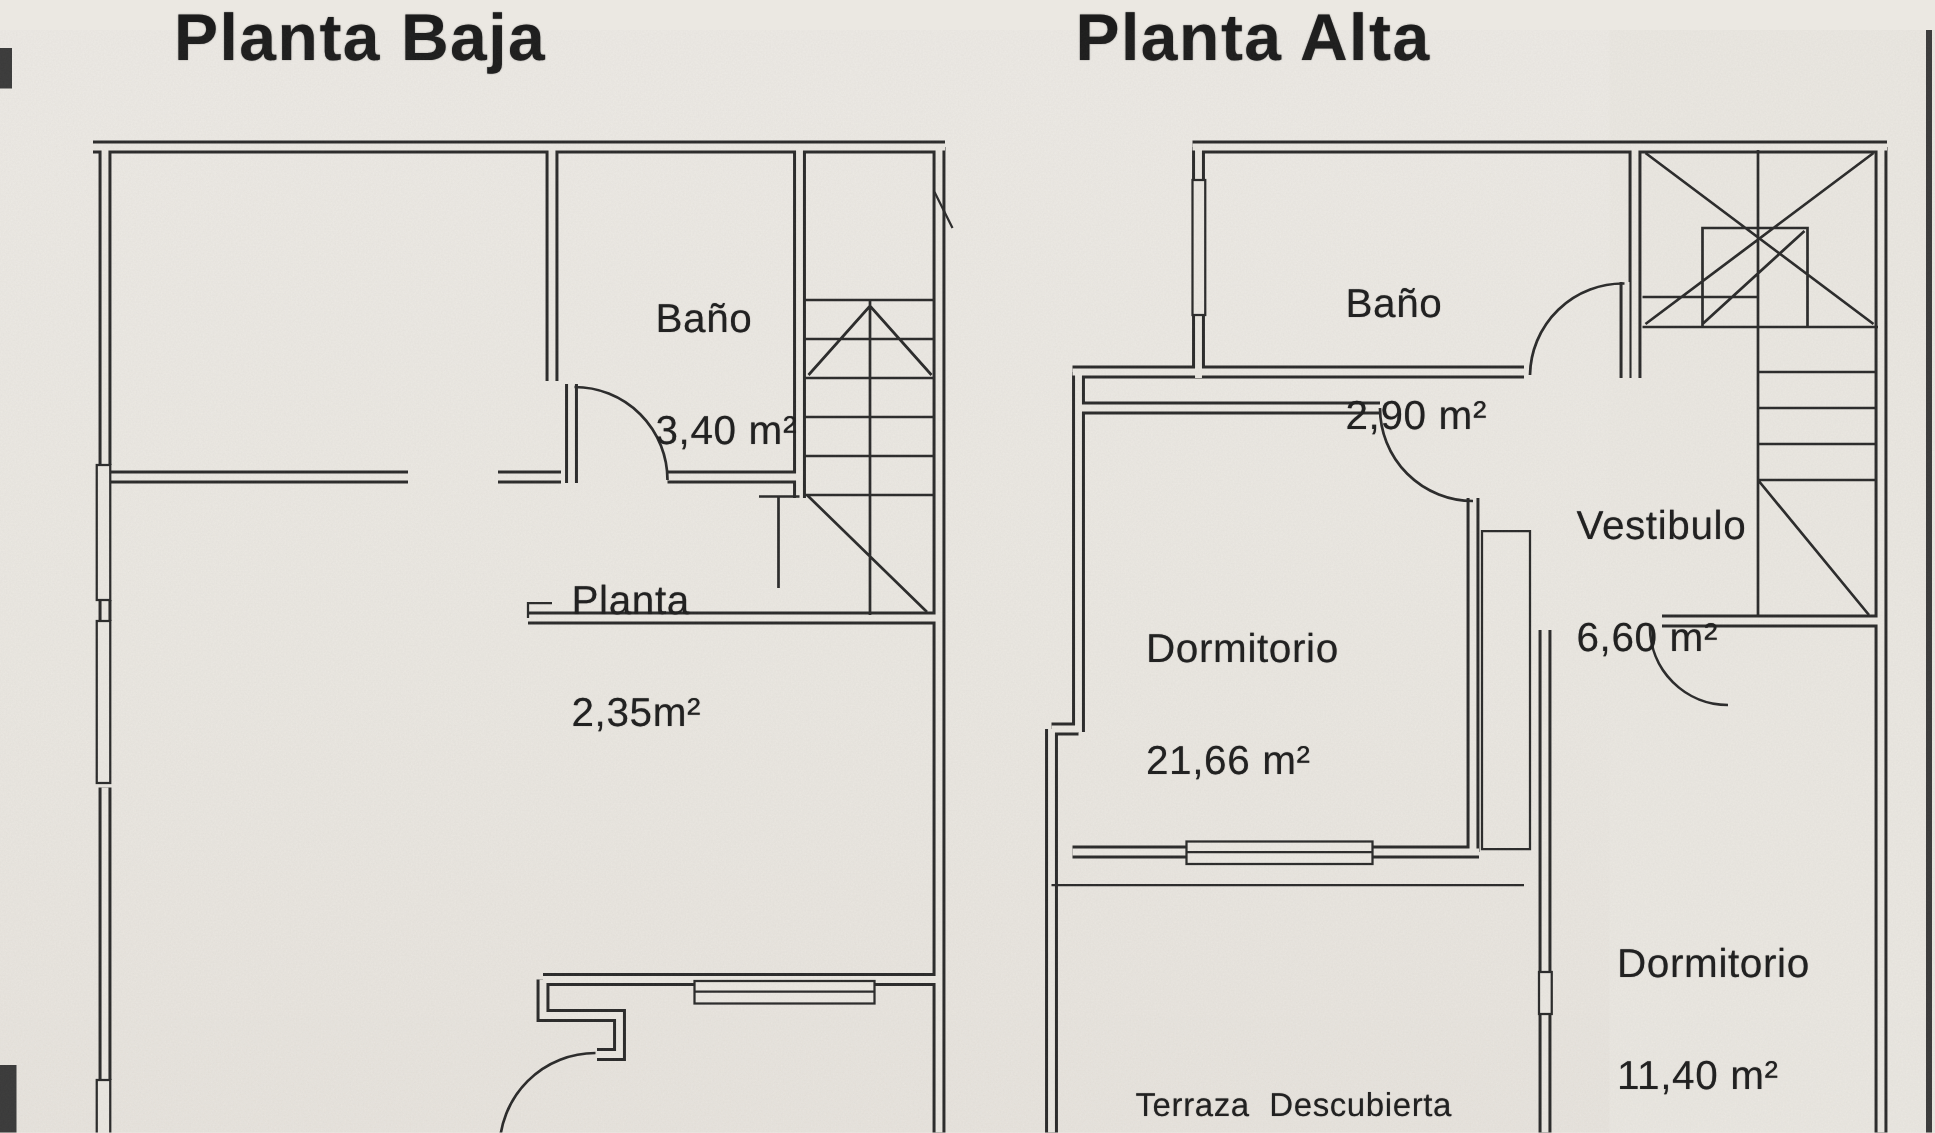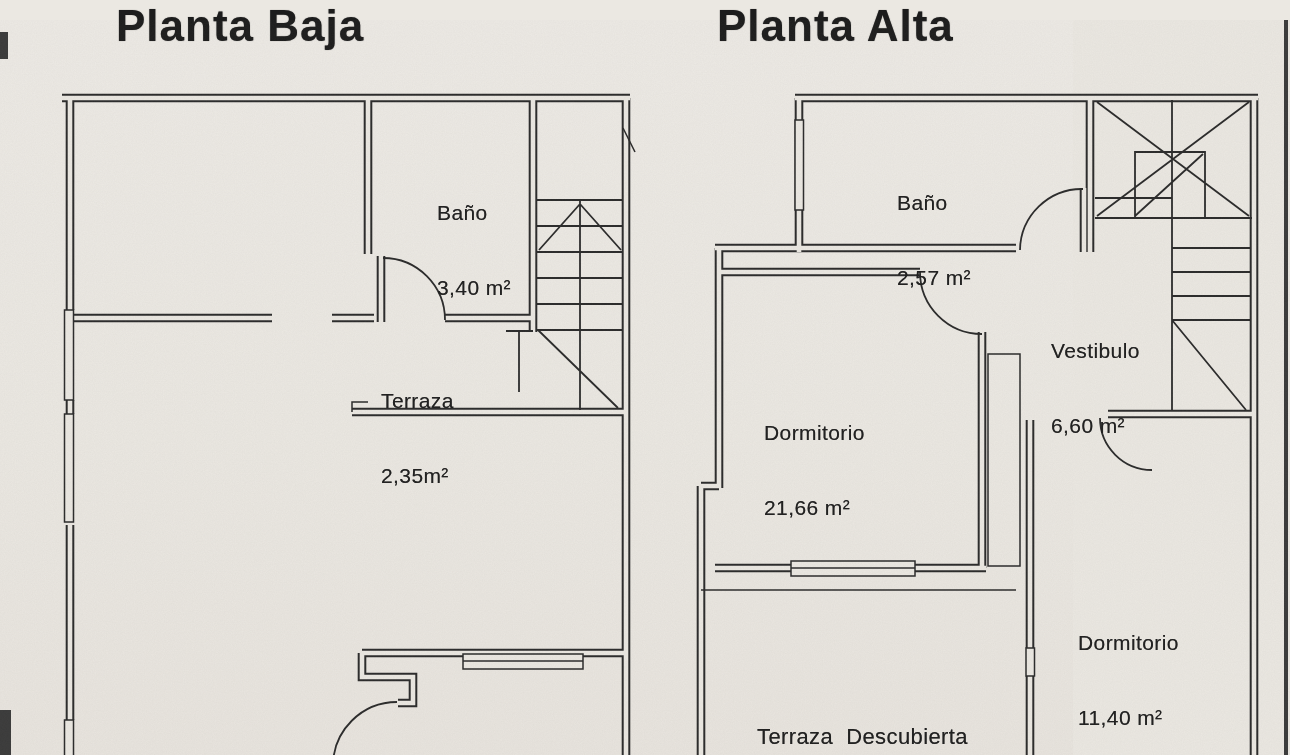--- a/index.html
+++ b/index.html
@@ -23,21 +23,21 @@
   .winRect{fill:var(--paper,#ebe8e2);stroke:var(--ink,#2a2a2a);stroke-width:1.5;}
   .solid{fill:var(--ink,#2a2a2a);stroke:none;}
   .artifact{fill:#3a3a3a;stroke:none;}
   .plan-title{
     position:absolute;top:-19px;
     font-size:44px;font-weight:600;letter-spacing:1px;color:#1c1c1c;
     text-shadow:0 0 1px rgba(30,30,30,.55);
     white-space:pre;
   }
   .label{
-    position:absolute;color:#1e1e1e;font-size:21px;line-height:25px;
+    position:absolute;color:#1e1e1e;font-size:27px;line-height:25px;
     letter-spacing:.4px;white-space:pre;
     text-shadow:0 0 .6px rgba(20,20,20,.6);
   }
   .label span{display:block;}
   .label.single{font-size:22px;}
   #noise-overlay{pointer-events:none;z-index:10;opacity:.5;}
 </style>
 </head>
 <body>
 
@@ -105,31 +105,31 @@
   </svg>
 
   <div class="plan-title" style="left:116px">Planta Baja</div>
   <div class="plan-title" style="left:717px">Planta Alta</div>
 
   <div class="label" style="left:437px;top:130px">
     <span>Baño</span>
     <span>3,40 m²</span>
   </div>
   <div class="label" style="left:381px;top:318px">
-    <span>Terraza</span>
+    <span>Planta</span>
     <span>2,35m²</span>
   </div>
   <div class="label" style="left:437px;top:698px">
     <span>Porche</span>
     
   </div>
 
   <div class="label" style="left:897px;top:120px">
     <span>Baño</span>
-    <span>2,57 m²</span>
+    <span>2,90 m²</span>
   </div>
   <div class="label" style="left:1051px;top:268px">
     <span>Vestibulo</span>
     <span>6,60 m²</span>
   </div>
   <div class="label" style="left:764px;top:350px">
     <span>Dormitorio</span>
     <span>21,66 m²</span>
   </div>
   <div class="label" style="left:1078px;top:560px">

